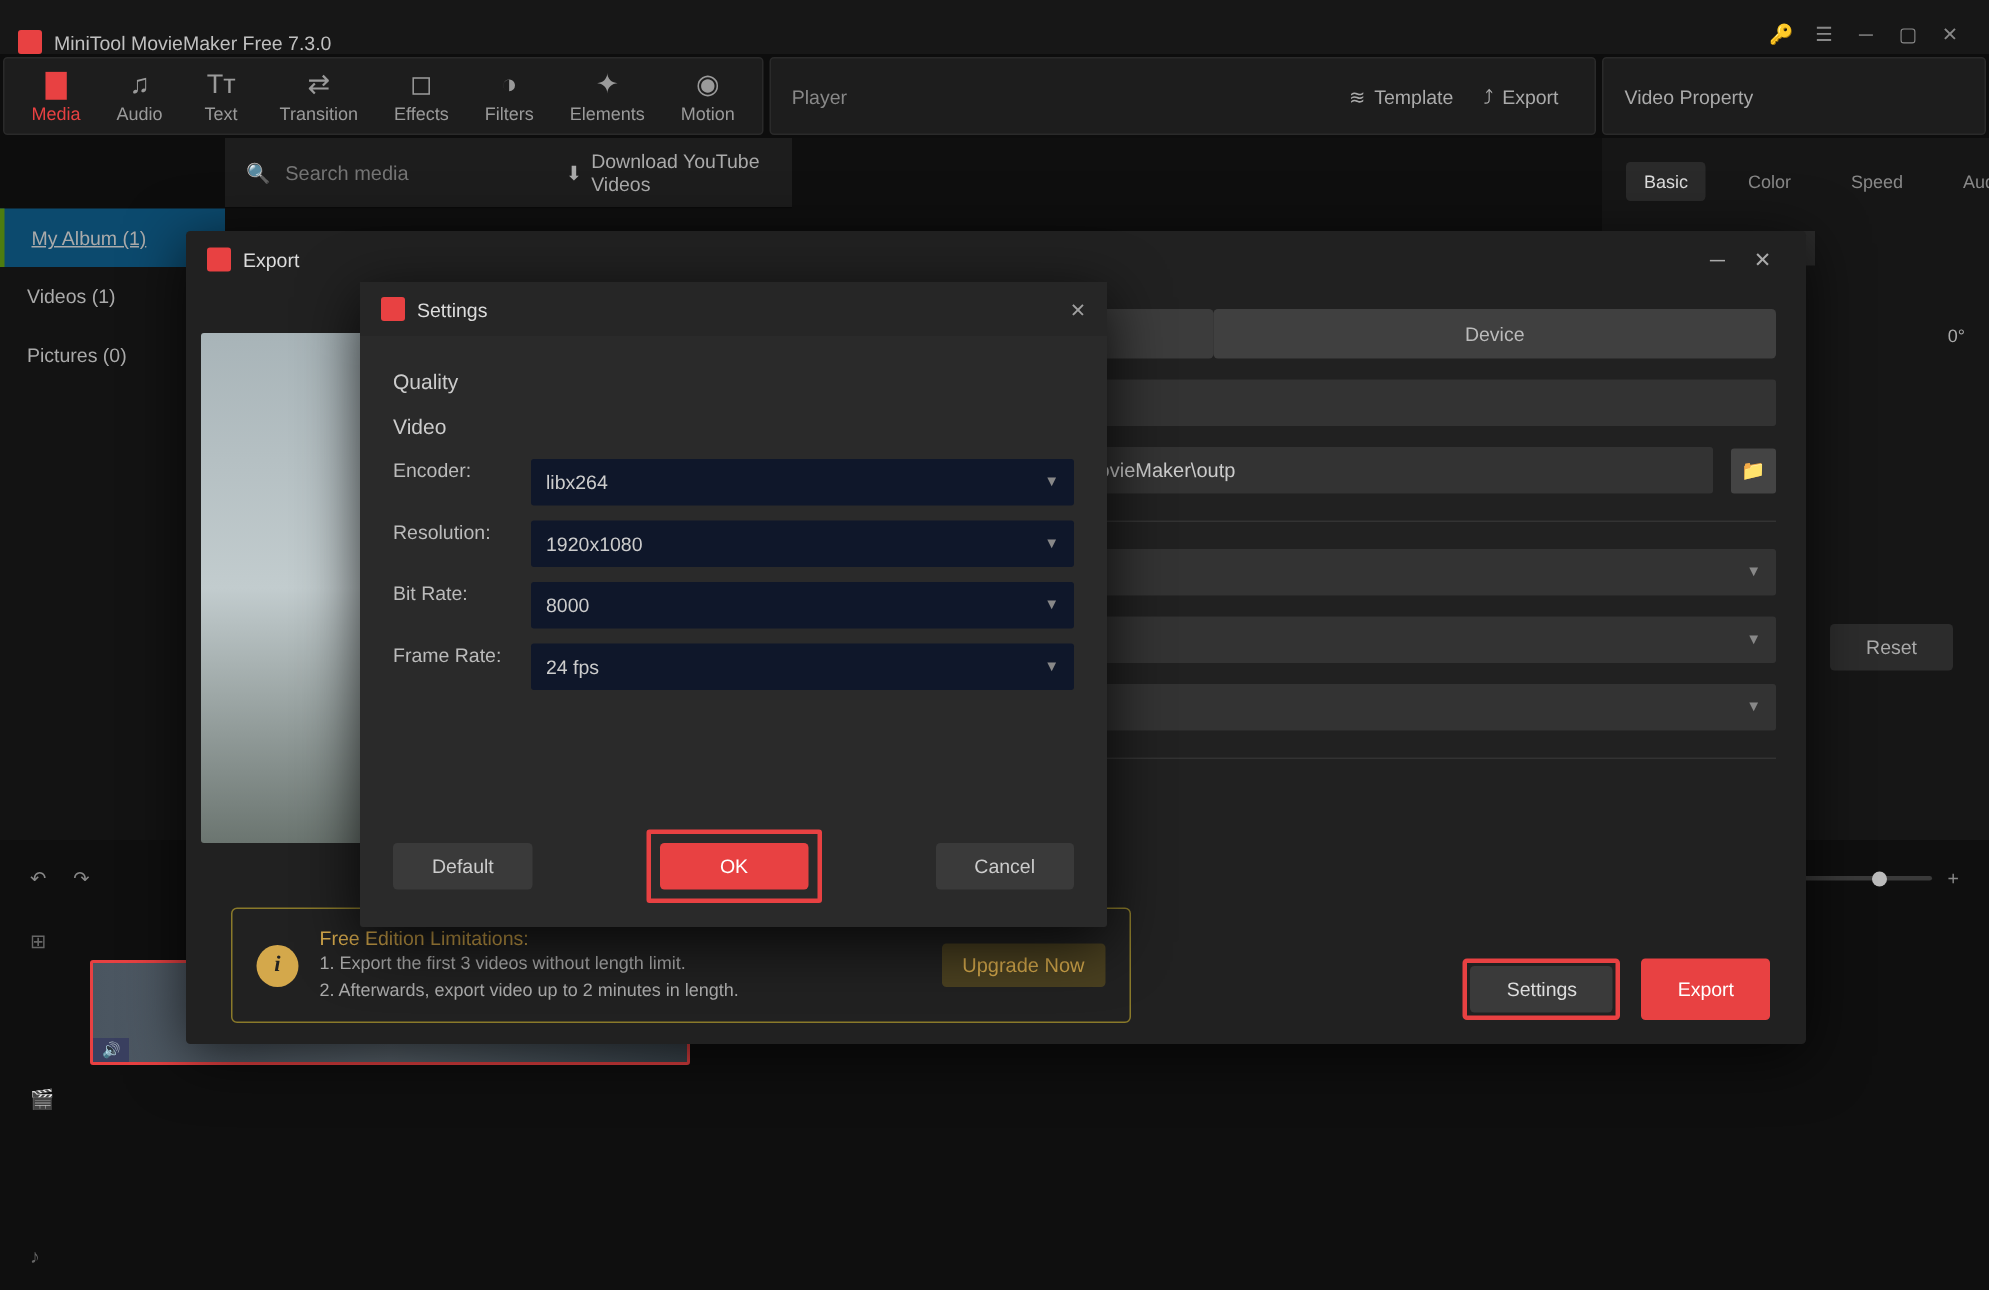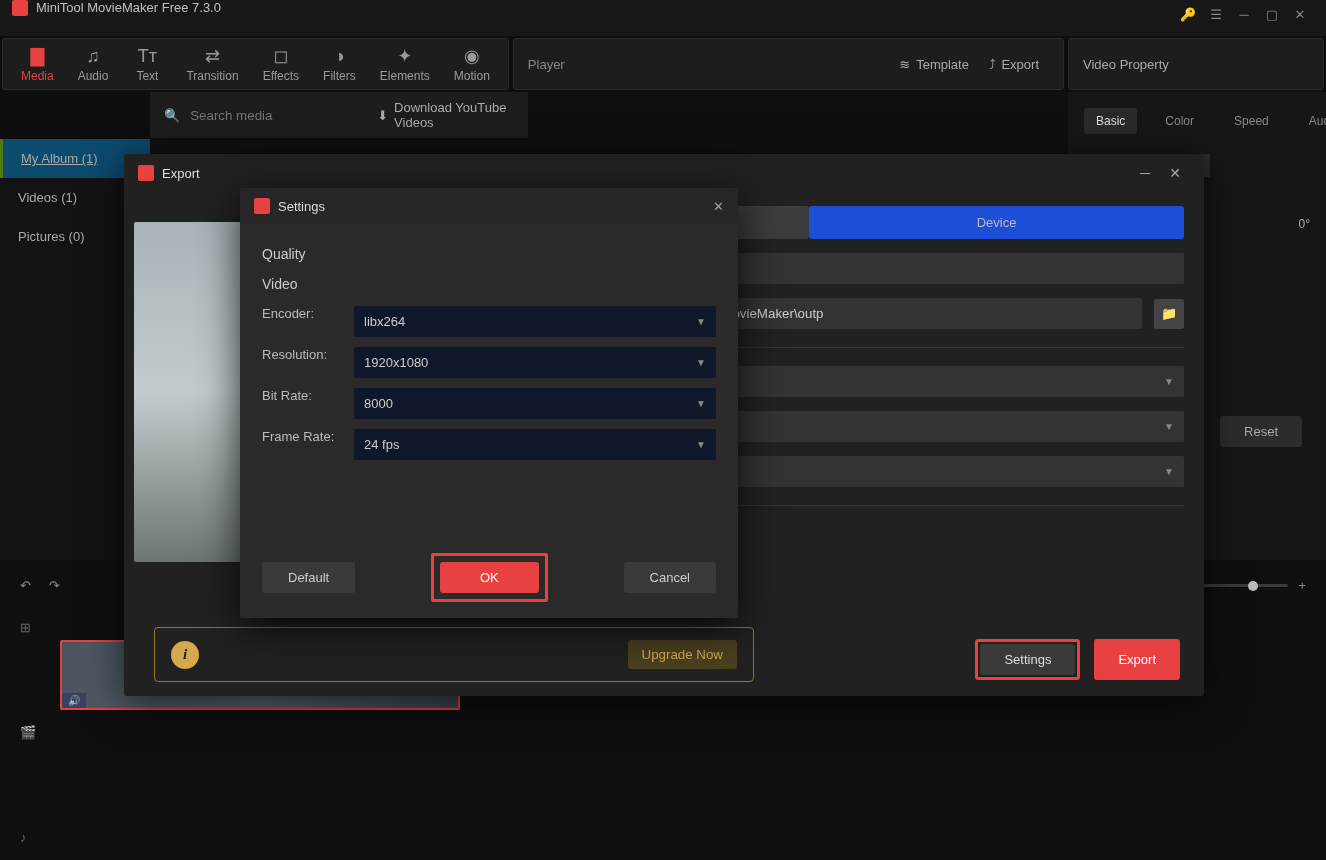--- a/index.html
+++ b/index.html
@@ -1,19 +1,19 @@
 <!DOCTYPE html>
 <html><head>
 <meta charset="utf-8">
 <style>
 * { margin: 0; padding: 0; box-sizing: border-box; font-family: -apple-system, BlinkMacSystemFont, "Segoe UI", Arial, sans-serif; }
 body { background: #0d0d0d; color: #a0a0a0; width: 1326px; height: 860px; overflow: hidden; position: relative; font-size: 13px; }
 
 
-.titlebar { height: 36px; background: #171717; display: flex; align-items: flex-start; padding: 0 12px; }
+.titlebar { height: 36px; background: #171717; display: flex; align-items: flex-end; padding: 0 12px; }
 .titlebar .logo { width: 16px; height: 16px; background: #e84142; border-radius: 2px; margin-right: 8px; }
 .titlebar .title { color: #c0c0c0; font-size: 13px; }
 .titlebar .spacer { flex: 1; }
 .titlebar .winbtn { width: 28px; height: 28px; display: flex; align-items: center; justify-content: center; color: #888; cursor: pointer; }
 .key-icon { color: #d4a84b; }
 
 
 .mainrow { display: flex; height: 56px; }
 .toolbar { display: flex; background: #1d1d1d; border: 1px solid #2a2a2a; border-radius: 3px; margin: 2px; padding: 4px 6px; }
 .tool { display: flex; flex-direction: column; align-items: center; justify-content: center; padding: 4px 12px; color: #9a9a9a; cursor: pointer; min-width: 54px; }
@@ -71,21 +71,21 @@
 .dlghdr .dlglogo { width: 16px; height: 16px; background: #e84142; border-radius: 2px; margin-right: 8px; }
 .dlghdr .dlgtitle { color: #ddd; font-weight: 500; }
 .dlghdr .spacer { flex: 1; }
 .dlghdr .wbtn { width: 30px; text-align: center; color: #aaa; cursor: pointer; font-size: 14px; }
 
 .exportbody { flex: 1; display: flex; padding: 0 20px 20px 10px; gap: 20px; position: relative; }
 .exportleft { width: 280px; background: linear-gradient(to bottom, #a8b4b8 0%, #c2ccce 50%, #6b7570 100%); border-radius: 2px; margin-top: 30px; height: 340px; }
 
 .exportright { flex: 1; display: flex; flex-direction: column; gap: 14px; padding-top: 14px; }
 .exptabs { display: flex; }
-.exptab { flex: 1; text-align: center; padding: 9px 0; background: #1d4ed8; color: #bbb; cursor: pointer; border-radius: 3px; }
+.exptab { flex: 1; text-align: center; padding: 9px 0; background: #404040; color: #bbb; cursor: pointer; border-radius: 3px; }
 .exptab.active { background: #3c3c3c; color: #ddd; }
 
 .exprow { display: flex; align-items: center; gap: 12px; }
 .exprow .lbl { width: 72px; color: #aaa; font-size: 13px; }
 .expinput { flex: 1; background: #333; border: none; padding: 8px 10px; color: #ccc; border-radius: 2px; outline: none; }
 .expsel { flex: 1; background: #333; padding: 8px 10px; color: #ccc; border-radius: 2px; display: flex; justify-content: space-between; align-items: center; cursor: pointer; }
 .folderbtn { width: 30px; height: 30px; background: #444; border-radius: 2px; display: flex; align-items: center; justify-content: center; cursor: pointer; }
 .divider { height: 1px; background: #333; margin: 4px 0; }
 
 .toggle { width: 36px; height: 18px; background: #3a3a3a; border-radius: 9px; position: relative; cursor: pointer; }
@@ -316,20 +316,25 @@
       </div>
       <div class="divider"></div>
       <div class="exprow">
         <div class="toggle"></div>
         <span style="color:#888;">Trim audio to video length</span>
       </div>
     </div>
 
     <div class="limitbox">
       <div class="info">i</div>
+      <div>
+        <div class="lt">Free Edition Limitations:</div>
+        <div class="lb">1. Export the first 3 videos without length limit.</div>
+        <div class="lb">2. Afterwards, export video up to 2 minutes in length.</div>
+      </div>
       <button class="upgrade">Upgrade Now</button>
     </div>
 
     <div class="expbtns">
       <div class="redbox"><button class="btn settings">Settings</button></div>
       <button class="btn export">Export</button>
     </div>
   </div>
 </div>
 

